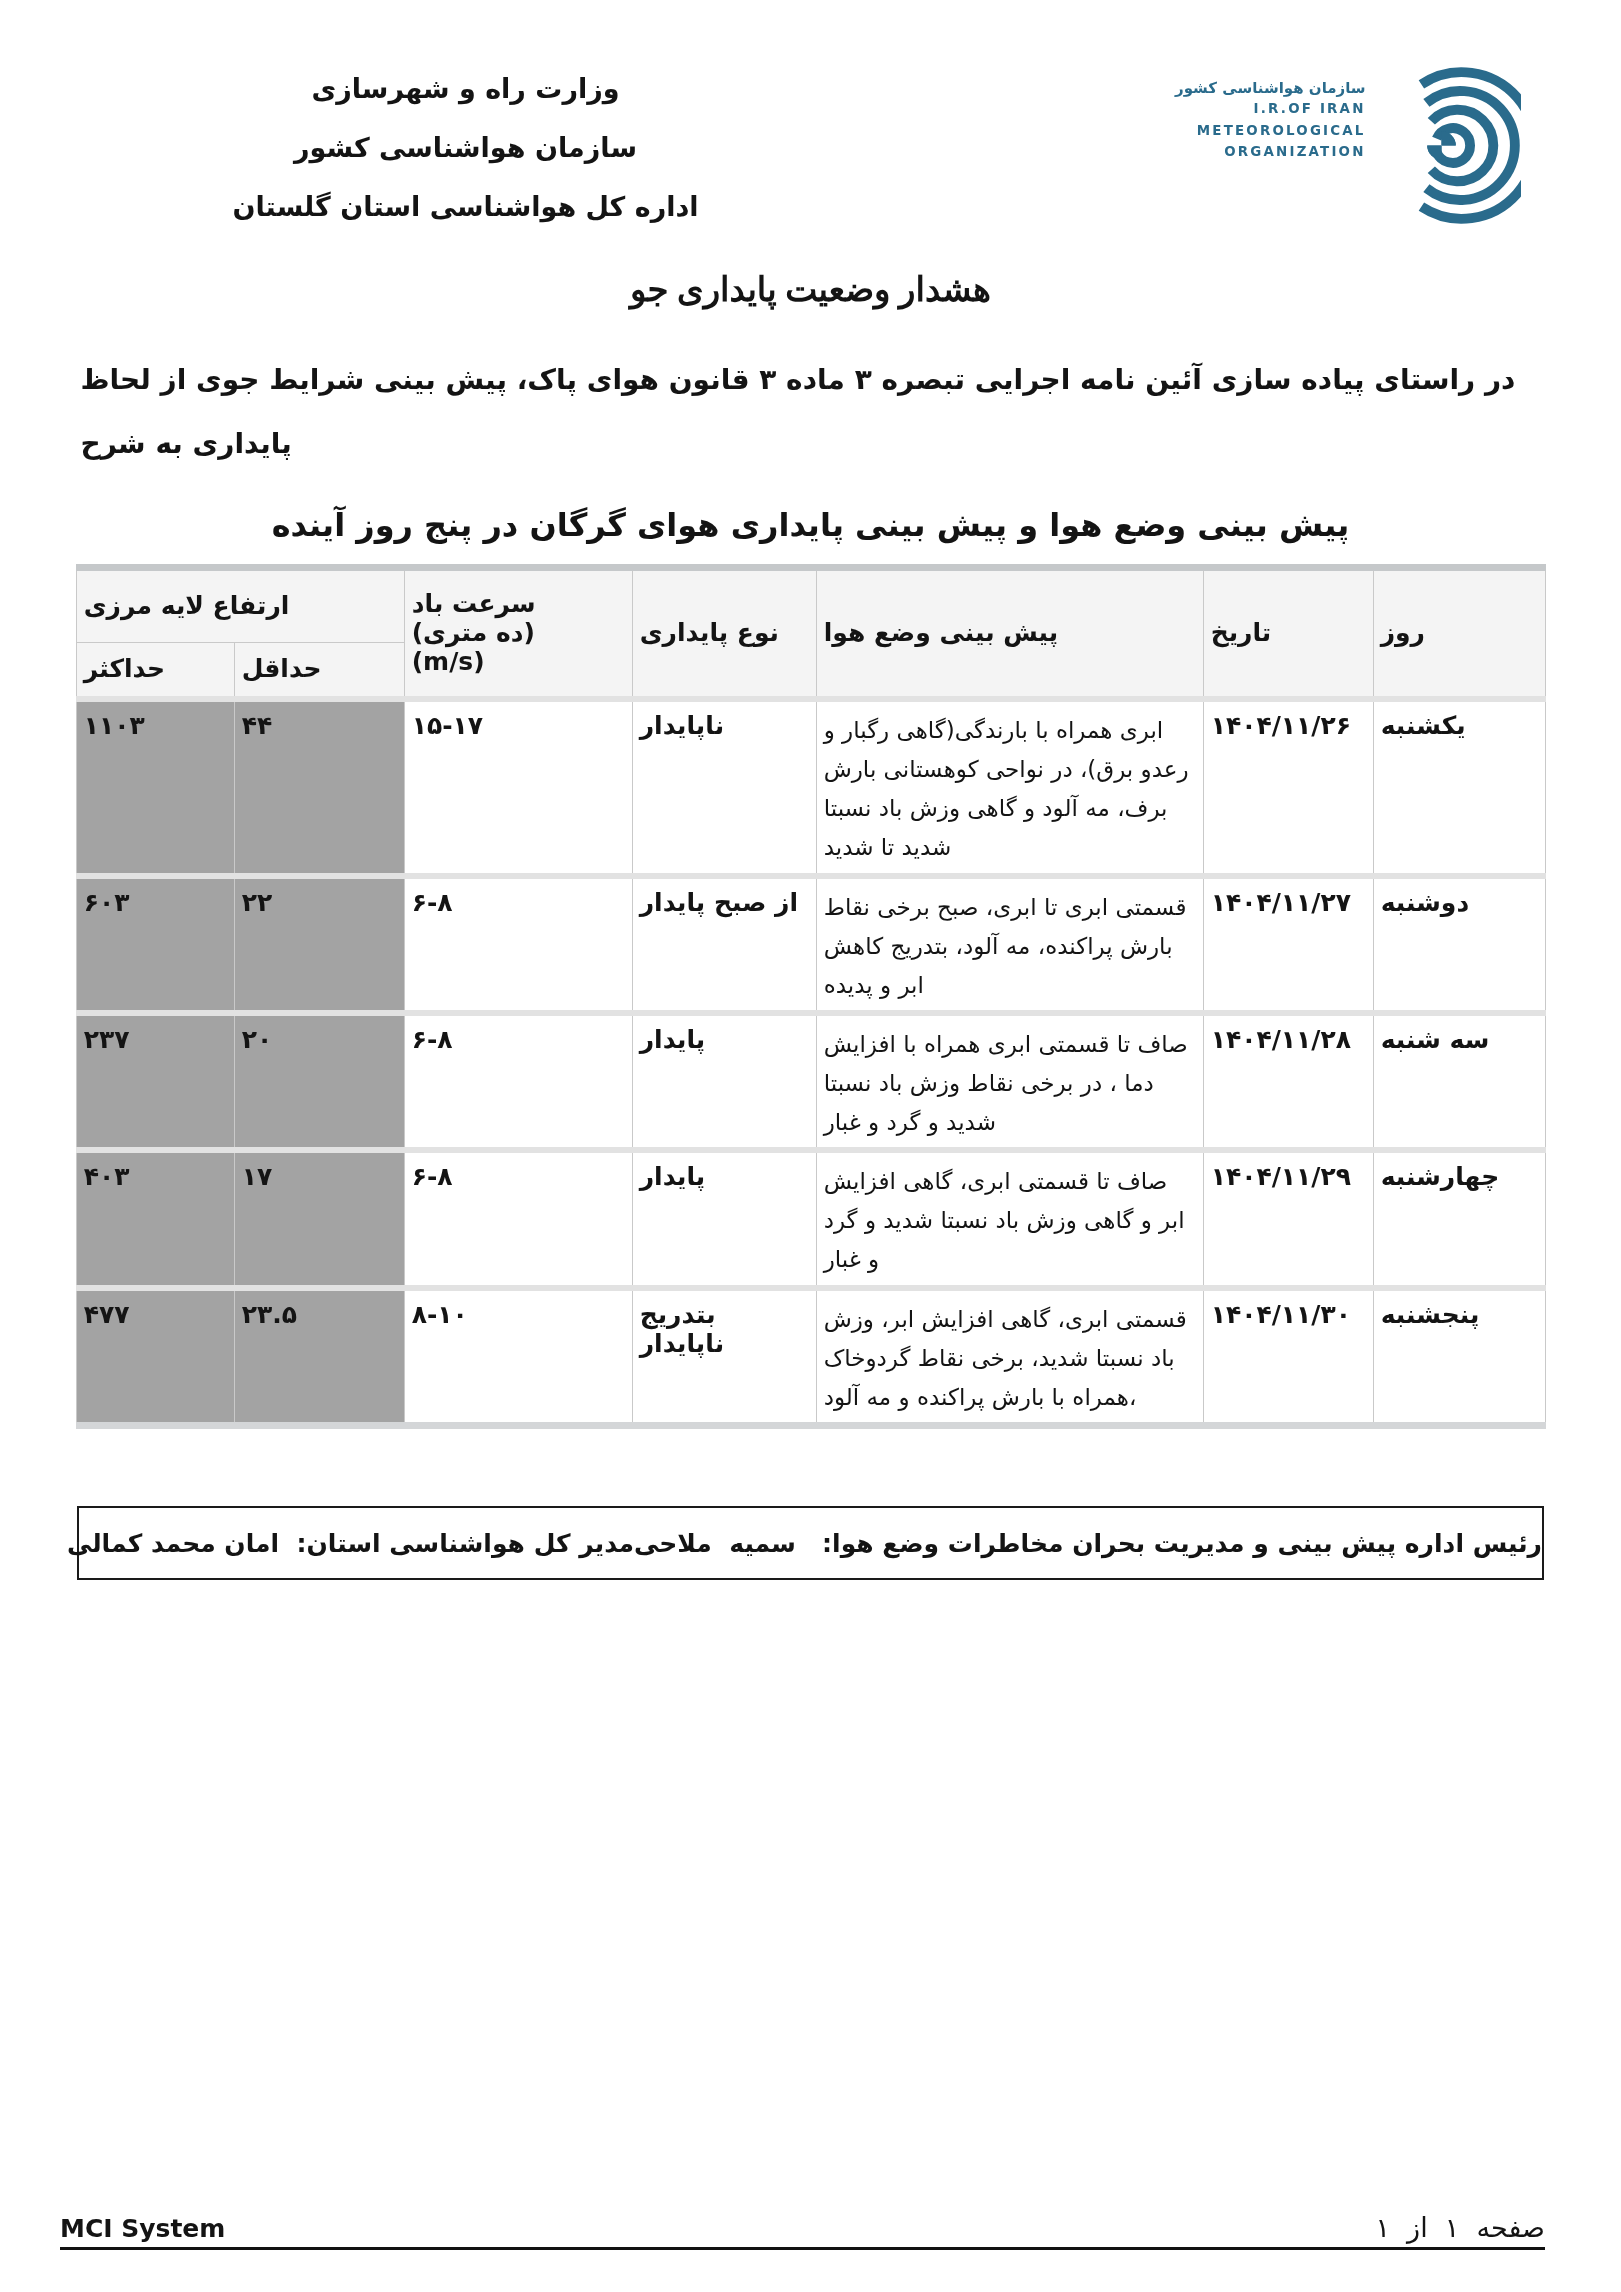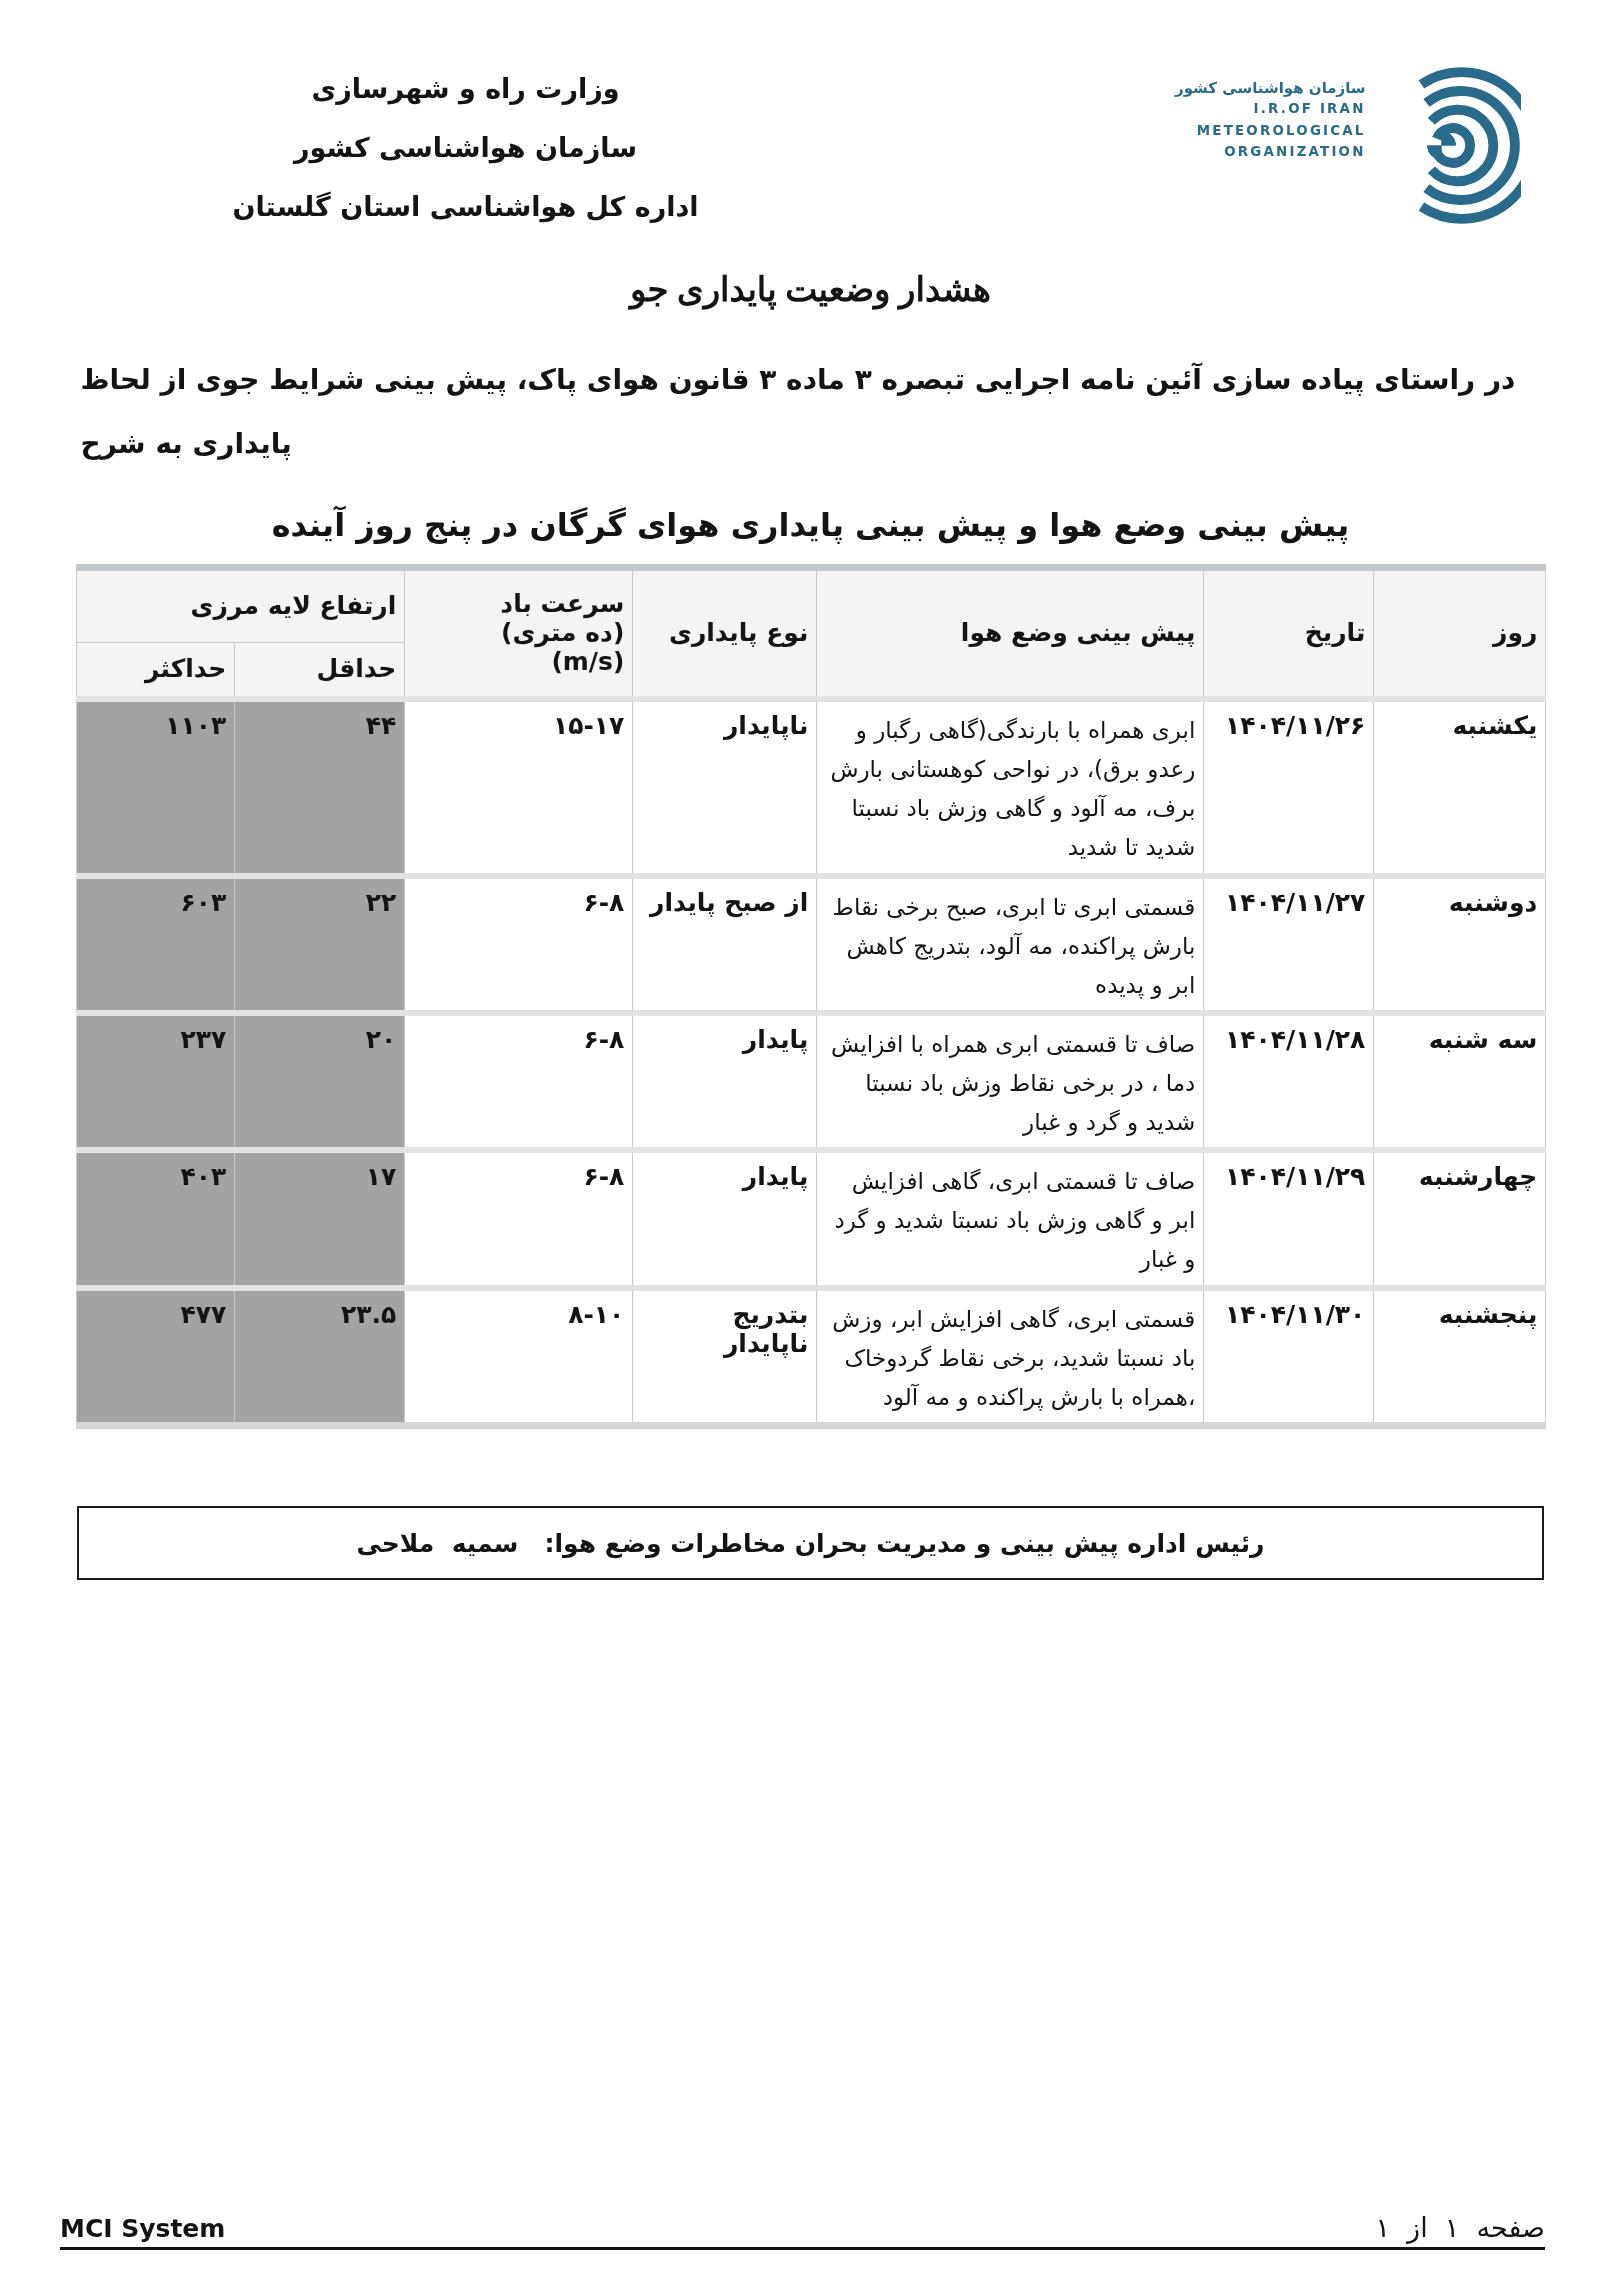--- a/index.html
+++ b/index.html
@@ -25,21 +25,21 @@
   .intro{width:1460px;margin:39px auto 0 auto;text-align:left;font-weight:bold;
          font-size:28px;line-height:64px;}
 
   
   .table-title{margin-top:30px;text-align:center;font-weight:bold;font-size:32px;}
   table.forecast{
     width:1469px;margin:19.7px auto 0 auto;border-collapse:collapse;table-layout:fixed;
     font-size:25px;
   }
   table.forecast th, table.forecast td{
-    border:1.8px solid #c9c9c9;vertical-align:top;padding:9px 7.2px 5.4px 7.2px;text-align:right;
+    border:1.8px solid #c9c9c9;vertical-align:top;padding:9px 7.2px 5.4px 7.2px;text-align:left;
   }
   table.forecast thead th{
     background:#f4f4f4;font-weight:bold;vertical-align:middle;padding-top:3.6px;
   }
   table.forecast thead tr:first-child th{border-top:7.2px solid #c5c8ca;}
   table.forecast tbody tr td{border-top:6.3px solid #e2e2e2;}
   table.forecast tbody tr:last-child td{border-bottom:7.2px solid #d4d6d8;}
   td.shade{background:#a3a3a3;}
   td.bold, .cell-bold{font-weight:bold;}
   td.forecast-cell{font-weight:normal;font-size:23px;line-height:39px;padding-top:10.7px;}
@@ -176,19 +176,20 @@
       <td class="bold">بتدریج ناپایدار</td>
       <td class="bold"><span class="ltrnum">۸-۱۰</span></td>
       <td class="bold shade"><span class="ltrnum">۲۳.۵</span></td>
       <td class="bold shade"><span class="ltrnum">۴۷۷</span></td>
     </tr>
   </tbody>
 </table>
 
 <div class="sign-box rtl">
   <div class="sig">رئیس اداره پیش بینی و مدیریت بحران مخاطرات وضع هوا:   سمیه  ملاحی</div>
+  <div class="sig">مدیر کل هواشناسی استان:  امان محمد کمالی</div>
 </div>
 
 <div class="bottom-bar">
   <div class="mci">MCI System</div>
   <div class="page-num">صفحه  ۱  از  ۱</div>
 </div>
 
 
 </body></html>

